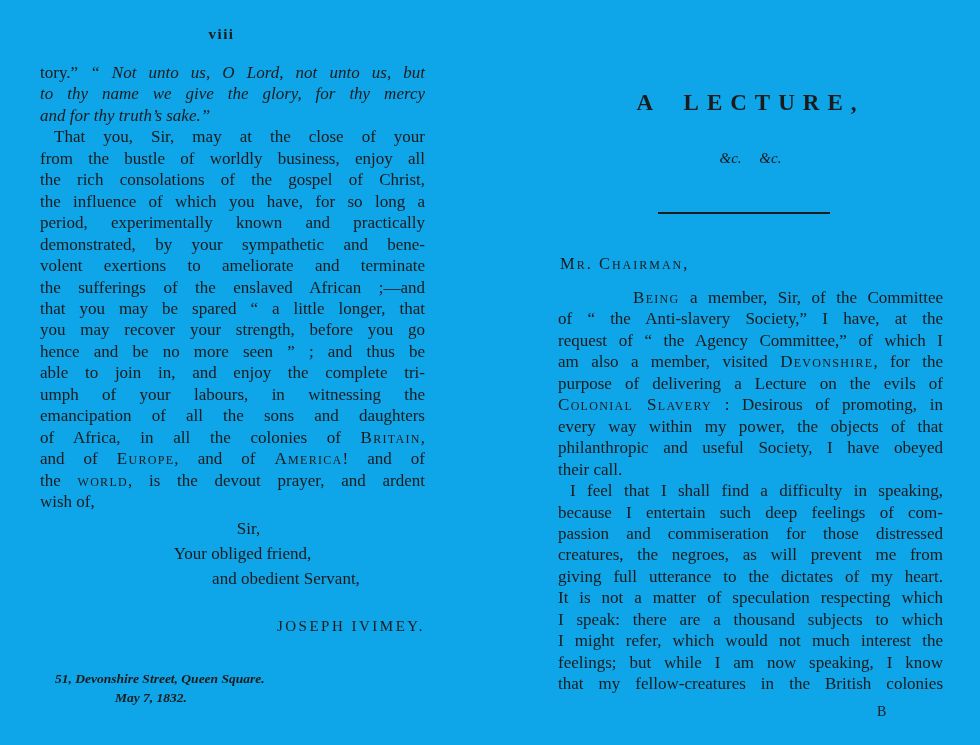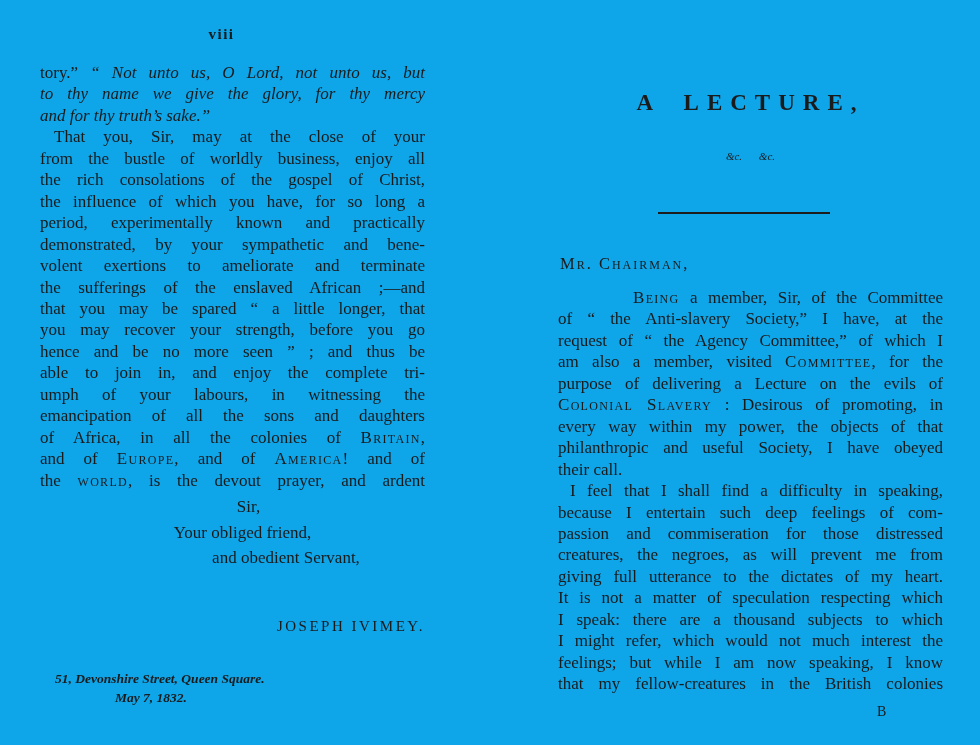--- a/index.html
+++ b/index.html
@@ -49,21 +49,21 @@
     font-style:italic; font-size:13.5px; line-height:18.5px; font-weight:bold;
   }
   .footer .f2 { padding-left:60px; }
 
   .title {
     position:absolute; top:90px; left:0; width:100%; text-align:center;
     font-size:23px; letter-spacing:8px; word-spacing:10px; font-weight:bold;
   }
   .subtitle {
     position:absolute; top:150px; left:0; width:100%; text-align:center;
-    font-style:italic; font-size:11px; word-spacing:14px;
+    font-style:italic; font-size:15px; word-spacing:14px;
   }
   .rule {
     position:absolute; top:212px; left:100px; width:172px; height:2px;
     background:#1d1d1d;
   }
   .salutation {
     position:absolute; top:254px; left:2px;
     font-size:16.5px; font-variant:small-caps; letter-spacing:2px;
   }
   .sigmark {
@@ -91,41 +91,42 @@
         <div class="tline j"><span>the sufferings of the enslaved African ;—and</span></div>
         <div class="tline j"><span>that you may be spared “ a little longer, that</span></div>
         <div class="tline j"><span>you may recover your strength, before you go</span></div>
         <div class="tline j"><span>hence and be no more seen ” ; and thus be</span></div>
         <div class="tline j"><span>able to join in, and enjoy the complete tri-</span></div>
         <div class="tline j"><span>umph of your labours, in witnessing the</span></div>
         <div class="tline j"><span>emancipation of all the sons and daughters</span></div>
         <div class="tline j"><span>of Africa, in all the colonies of </span><span class="sc">Britain</span><span>,</span></div>
         <div class="tline j"><span>and of </span><span class="sc">Europe</span><span>, and of </span><span class="sc">America</span><span>! and of</span></div>
         <div class="tline j"><span>the </span><span class="sc">world</span><span>, is the devout prayer, and ardent</span></div>
+        <div class="tline l"><span>wish of,</span></div>
         <div class="tline c c1 g5"><span>Sir,</span></div>
         <div class="tline c c2 m4"><span>Your obliged friend,</span></div>
         <div class="tline c c3 m4"><span>and obedient Servant,</span></div>
       </div>
     <div class="sig">JOSEPH IVIMEY.</div>
     <div class="footer">
       <div class="f1">51, Devonshire Street, Queen Square.</div>
       <div class="f2">May 7, 1832.</div>
     </div>
   </div>
 
   <div class="page right">
     <div class="title">A LECTURE,</div>
     <div class="subtitle">&amp;c. &amp;c.</div>
     <div class="rule"></div>
     <div class="salutation">Mr. Chairman,</div>
     <div class="body rbody">
         <div class="tline j i2"><span class="sc">Being</span><span> a member, Sir, of the Committee</span></div>
         <div class="tline j"><span>of “ the Anti-slavery Society,” I have, at the</span></div>
         <div class="tline j"><span>request of “ the Agency Committee,” of which I</span></div>
-        <div class="tline j"><span>am also a member, visited </span><span class="sc">Committee</span><span>, for the</span></div>
+        <div class="tline j"><span>am also a member, visited </span><span class="sc">Devonshire</span><span>, for the</span></div>
         <div class="tline j"><span>purpose of delivering a Lecture on the evils of</span></div>
         <div class="tline j"><span class="sc">Colonial Slavery</span><span> : Desirous of promoting, in</span></div>
         <div class="tline j"><span>every way within my power, the objects of that</span></div>
         <div class="tline j"><span>philanthropic and useful Society, I have obeyed</span></div>
         <div class="tline l"><span>their call.</span></div>
         <div class="tline j i3"><span>I feel that I shall find a difficulty in speaking,</span></div>
         <div class="tline j"><span>because I entertain such deep feelings of com-</span></div>
         <div class="tline j"><span>passion and commiseration for those distressed</span></div>
         <div class="tline j"><span>creatures, the negroes, as will prevent me from</span></div>
         <div class="tline j"><span>giving full utterance to the dictates of my heart.</span></div>

